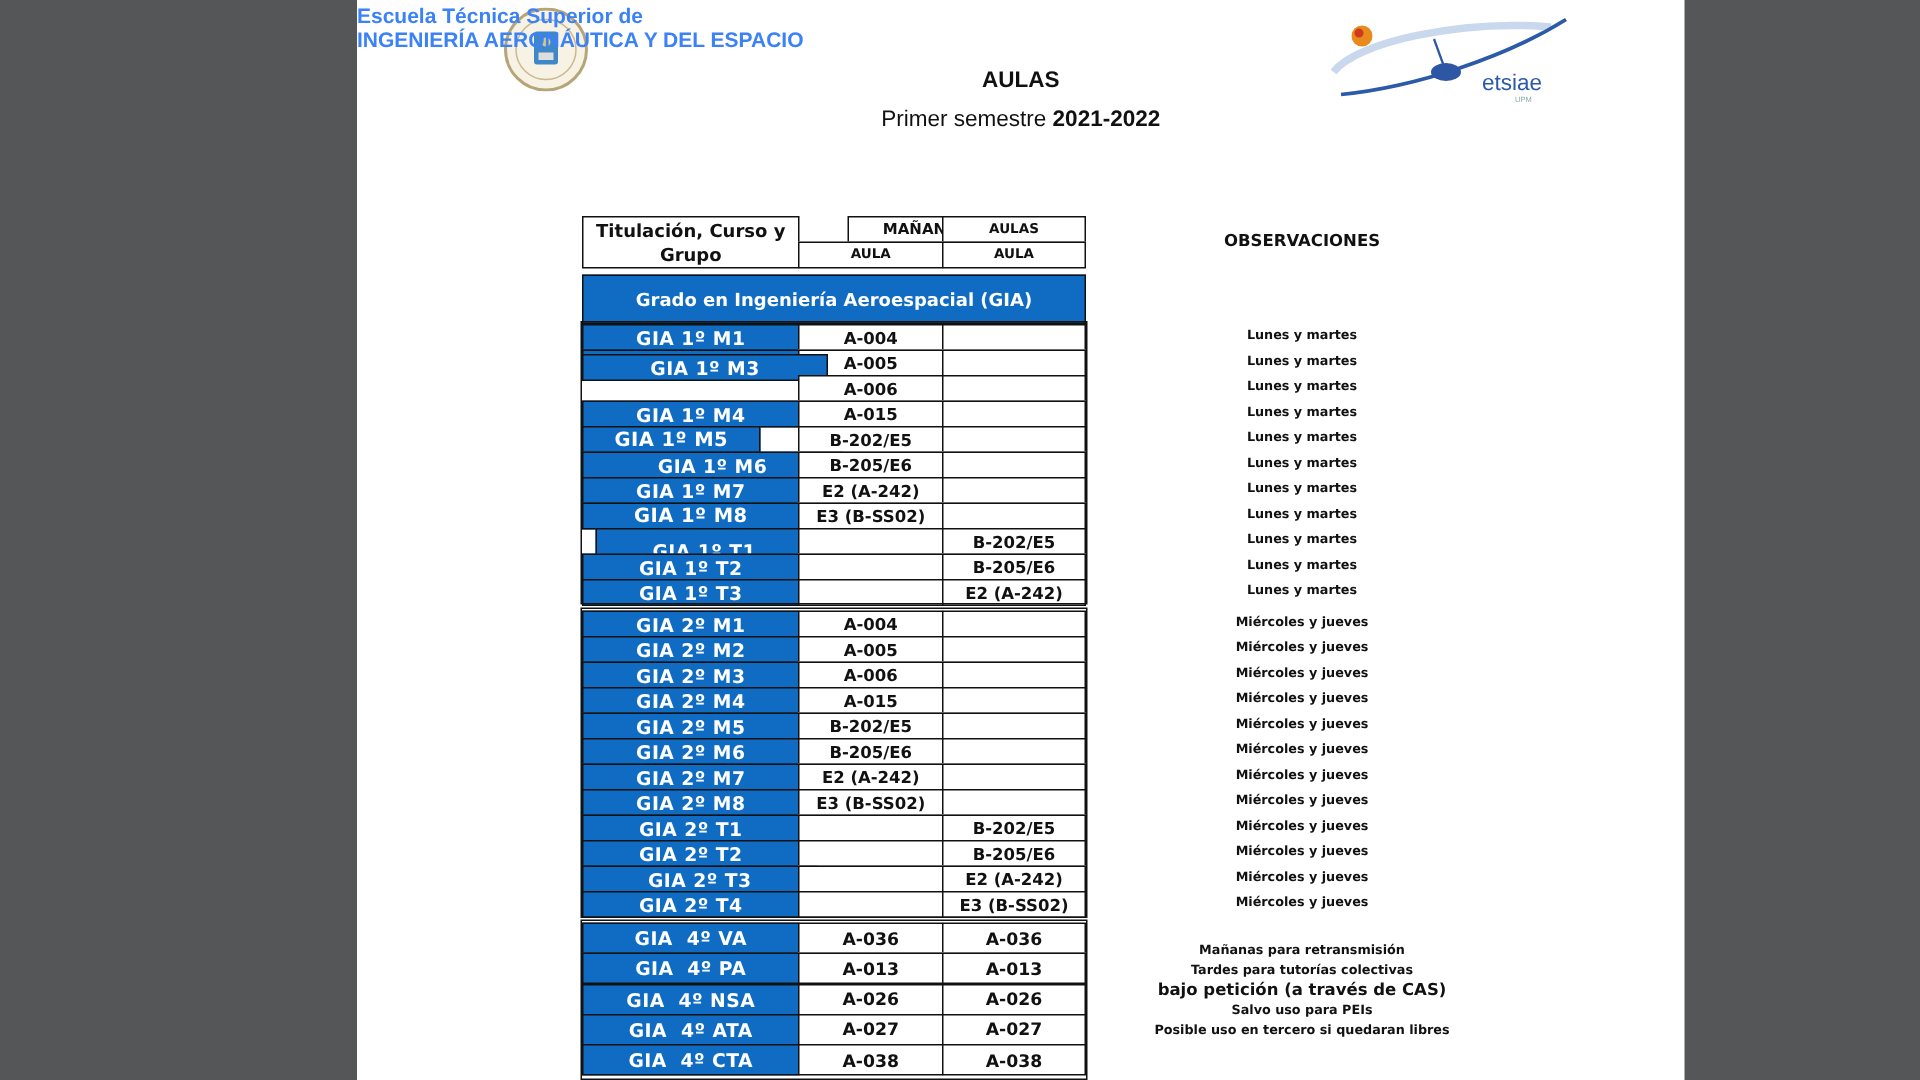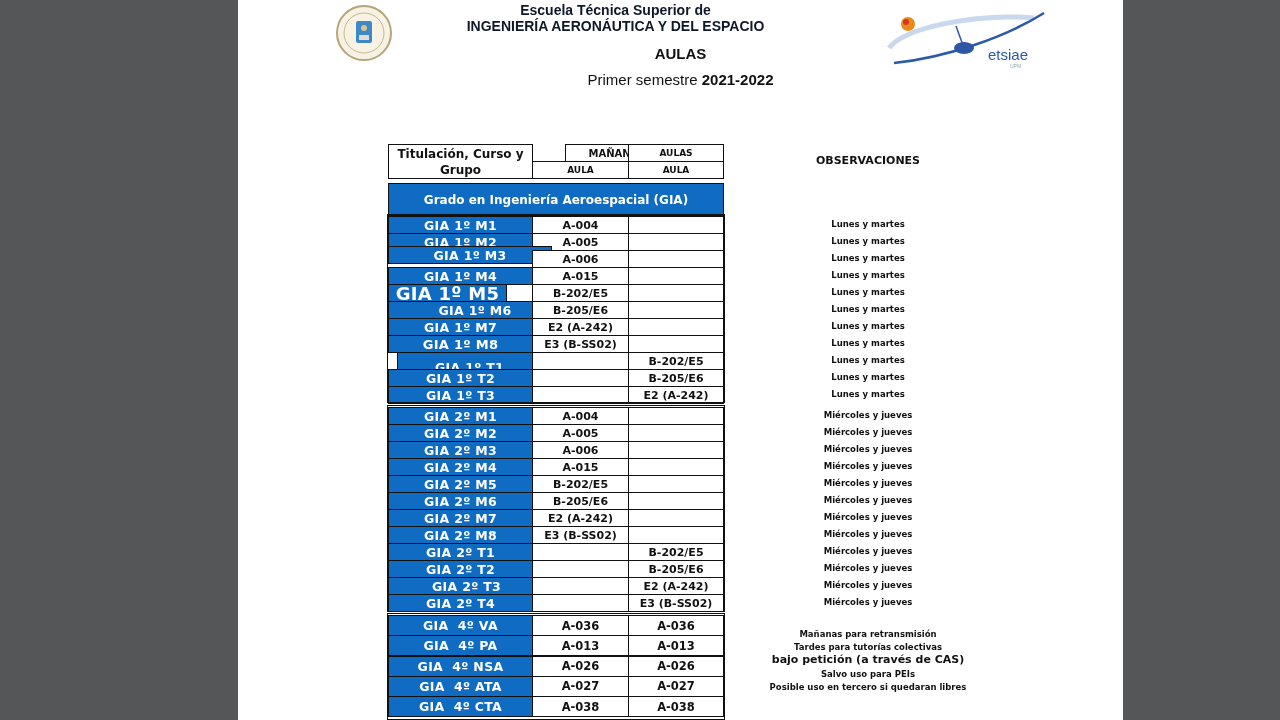--- a/index.html
+++ b/index.html
@@ -1,18 +1,18 @@
 <!DOCTYPE html>
 <html><head>
 <meta charset="utf-8">
 <style>
   html, body { margin:0; padding:0; }
   body { width:1280px; height:720px; background:#555657; position:relative; overflow:hidden; font-family:"DejaVu Sans", sans-serif; }
   .page { position:absolute; left:238px; top:0; width:885px; height:720px; background:#ffffff; }
-  .hdr-school { position:absolute; left:0; width:755px; top:2px; text-align:center; font-family:"Liberation Sans", sans-serif; font-weight:bold; font-size:14px; color:#0f172a; line-height:16px; }
+  .hdr-school { position:absolute; left:0; width:755px; top:2px; text-align:left; font-family:"Liberation Sans", sans-serif; font-weight:bold; font-size:14px; color:#3b82f6; line-height:16px; }
   .hdr-school .l1 { display:block; }
   .hdr-school .l2 { display:block; }
   .hdr-aulas { position:absolute; left:0; width:885px; top:45px; text-align:center; font-family:"Liberation Sans", sans-serif; font-weight:bold; font-size:15px; color:#111; }
   .hdr-sem { position:absolute; left:0; width:885px; top:71px; text-align:center; font-family:"Liberation Sans", sans-serif; font-size:15px; color:#111; }
   .hdr-sem b { font-weight:bold; }
   .logo-upm { position:absolute; left:94px; top:5px; width:64px; height:56px; }
   .logo-etsiae { position:absolute; left:646px; top:8px; width:165px; height:60px; }
 
   .tbl { position:absolute; font-family:"DejaVu Sans", sans-serif; }
   .cell { position:absolute; box-sizing:border-box; display:flex; align-items:center; justify-content:center; text-align:center; color:#111; font-weight:bold; }
@@ -90,37 +90,37 @@
     </div>
     <div class="obs" style="left:748px;top:218px;width:240px;font-size:8.5px;line-height:12px;">Lunes y martes</div>
     <div class="cell blue" style="left:388px;top:233px;width:145px;height:18px;font-size:12.5px;border:1.5px solid #111;letter-spacing:0.3px;white-space:pre;"><span>GIA 1º M2</span></div>
     <div class="cell white" style="left:532px;top:233px;width:97px;height:18px;font-size:11px;">
       <span>A-005</span>
     </div>
     <div class="cell white" style="left:628px;top:233px;width:96px;height:18px;font-size:11px;">
       <span></span>
     </div>
     <div class="obs" style="left:748px;top:235px;width:240px;font-size:8.5px;line-height:12px;">Lunes y martes</div>
-    <div class="cell blue" style="left:388px;top:246px;width:164px;height:18px;font-size:12.5px;border:1.5px solid #111;letter-spacing:0.3px;white-space:pre;"><span>GIA 1º M3</span></div>
+    <div class="cell blue" style="left:388px;top:236px;width:164px;height:18px;font-size:12.5px;border:1.5px solid #111;letter-spacing:0.3px;white-space:pre;"><span>GIA 1º M3</span></div>
     <div class="cell white" style="left:532px;top:250px;width:97px;height:18px;font-size:11px;">
       <span>A-006</span>
     </div>
     <div class="cell white" style="left:628px;top:250px;width:96px;height:18px;font-size:11px;">
       <span></span>
     </div>
     <div class="obs" style="left:748px;top:252px;width:240px;font-size:8.5px;line-height:12px;">Lunes y martes</div>
     <div class="cell blue" style="left:388px;top:267px;width:145px;height:18px;font-size:12.5px;border:1.5px solid #111;letter-spacing:0.3px;white-space:pre;"><span>GIA 1º M4</span></div>
     <div class="cell white" style="left:532px;top:267px;width:97px;height:18px;font-size:11px;">
       <span>A-015</span>
     </div>
     <div class="cell white" style="left:628px;top:267px;width:96px;height:18px;font-size:11px;">
       <span></span>
     </div>
     <div class="obs" style="left:748px;top:269px;width:240px;font-size:8.5px;line-height:12px;">Lunes y martes</div>
-    <div class="cell blue" style="left:388px;top:284px;width:119px;height:18px;font-size:18px;border:1.5px solid #111;letter-spacing:0.3px;white-space:pre;justify-content:center;"><span>GIA 1º M5</span></div>
+    <div class="cell blue" style="left:388px;top:284px;width:119px;height:18px;font-size:13px;border:1.5px solid #111;letter-spacing:0.3px;white-space:pre;justify-content:center;"><span>GIA 1º M5</span></div>
     <div class="cell white" style="left:532px;top:284px;width:97px;height:18px;font-size:11px;">
       <span>B-202/E5</span>
     </div>
     <div class="cell white" style="left:628px;top:284px;width:96px;height:18px;font-size:11px;">
       <span></span>
     </div>
     <div class="obs" style="left:748px;top:286px;width:240px;font-size:8.5px;line-height:12px;">Lunes y martes</div>
     <div class="cell blue" style="left:388px;top:301px;width:174px;height:18px;font-size:12.5px;border:1.5px solid #111;letter-spacing:0.3px;white-space:pre;"><span>GIA 1º M6</span></div>
     <div class="cell white" style="left:532px;top:301px;width:97px;height:18px;font-size:11px;">
       <span>B-205/E6</span>

